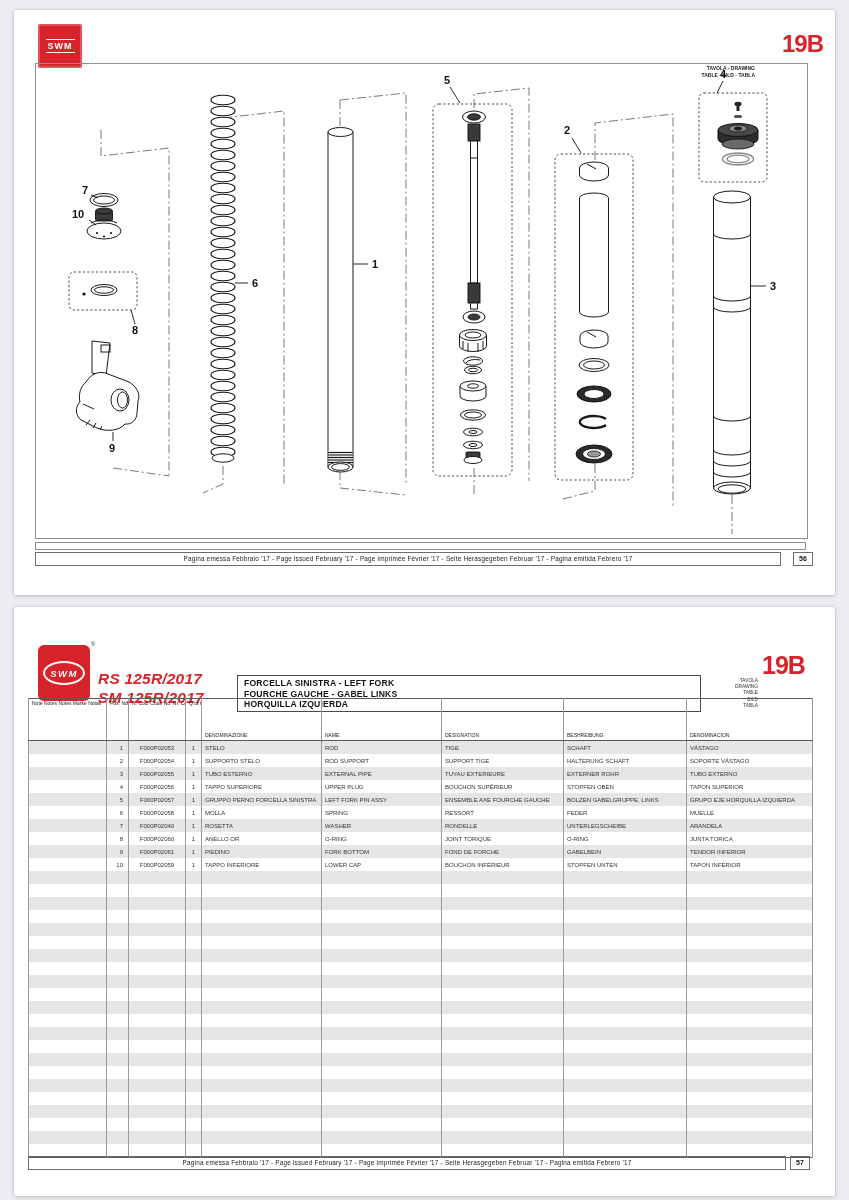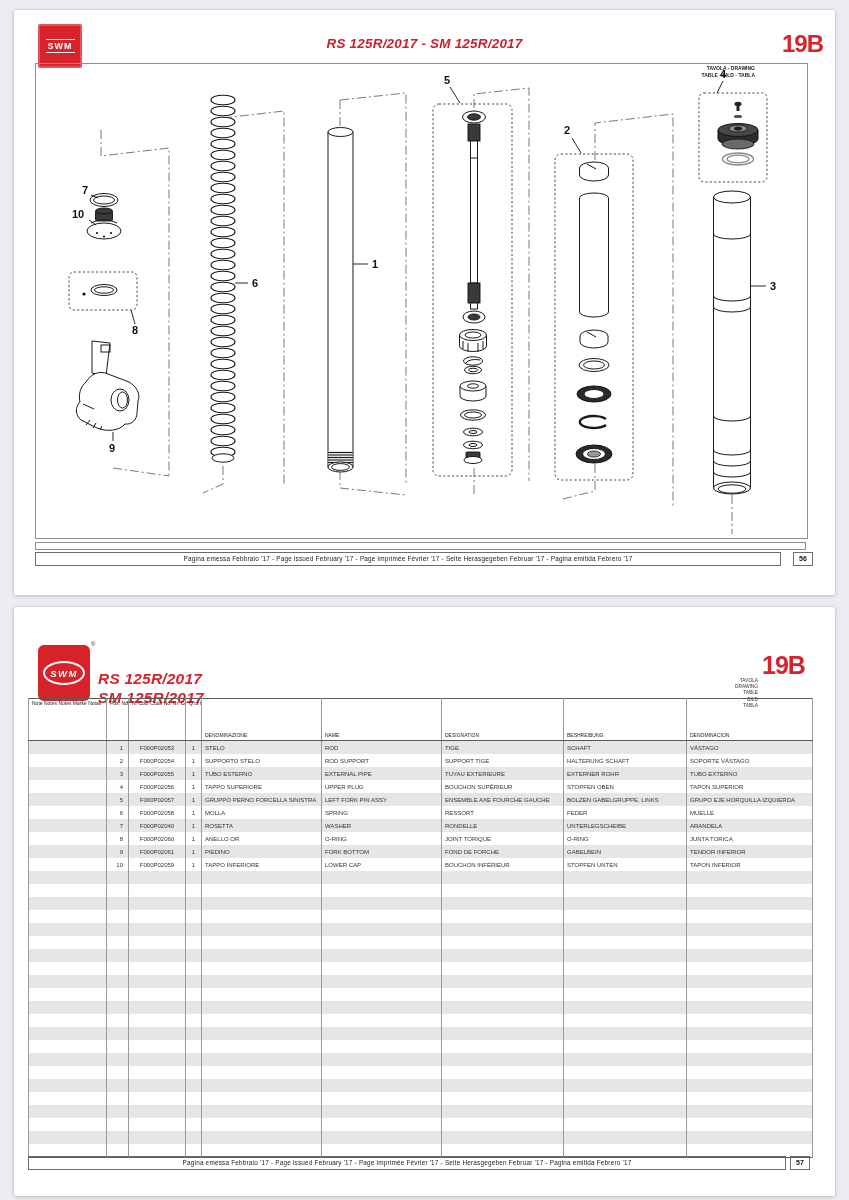--- a/index.html
+++ b/index.html
@@ -72,21 +72,20 @@
   .fbar2{left:14px;top:549px;width:756px;height:12px;line-height:12px;}
   .fnum2{left:776px;top:549px;width:18px;height:12px;line-height:12px;}
 </style>
 </head>
 <body>
 
 <div class="page" id="page1">
   <div class="abs logo1">
     <span>SWM</span>
   </div>
-  <div class="abs title1">RS 125R/2017 - SM 125R/2017</div>
   <div class="abs tavola1 pre">TAVOLA - DRAWING
 TABLE - BILD - TABLA</div>
   <div class="abs code1">19B</div>
 
   <div class="abs frame">
     <svg width="771" height="474" viewBox="0 0 771 474" font-family="Liberation Sans, sans-serif">
       <defs>
         <ellipse id="coil" cx="187" cy="0" rx="12" ry="4.8" fill="#fff" stroke="#1a1a1a" stroke-width="1.1"></ellipse>
       </defs>
       <style>
@@ -293,20 +292,23 @@
 
 <div class="page" id="page2">
   <div class="abs logo2">
     <div class="oval">
       <span>SWM</span>
     </div>
   </div>
   <div class="abs rmark">®</div>
   <div class="abs models pre">RS 125R/2017
 SM 125R/2017</div>
+  <div class="abs titlebox pre">FORCELLA SINISTRA - LEFT FORK
+FOURCHE GAUCHE - GABEL LINKS
+HORQUILLA IZQUIERDA</div>
   <div class="abs tavola2 pre">TAVOLA
 DRAWING
 TABLE
 BILD
 TABLA</div>
   <div class="abs code2">19B</div>
 
   <div class="abs twrap">
     <table id="parts-table">
       <colgroup>

